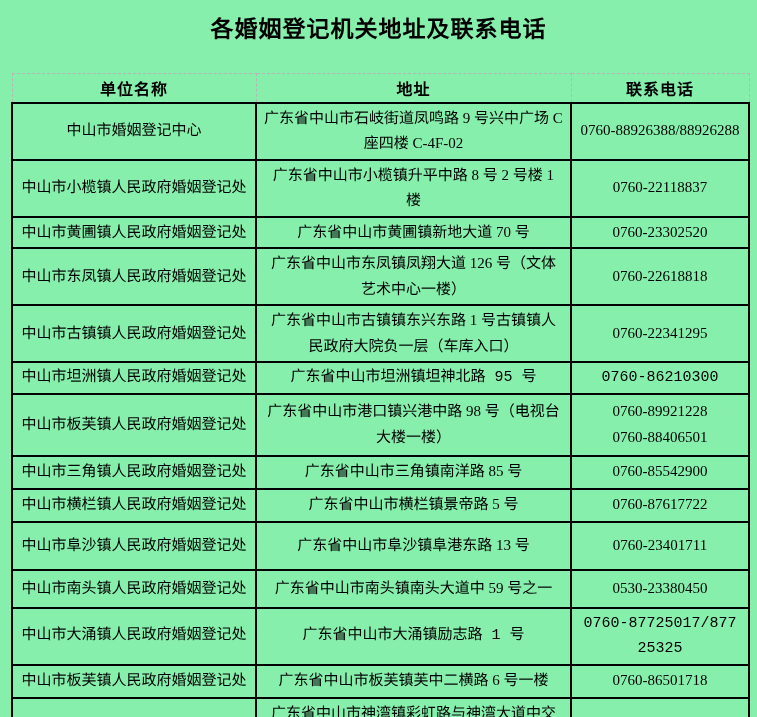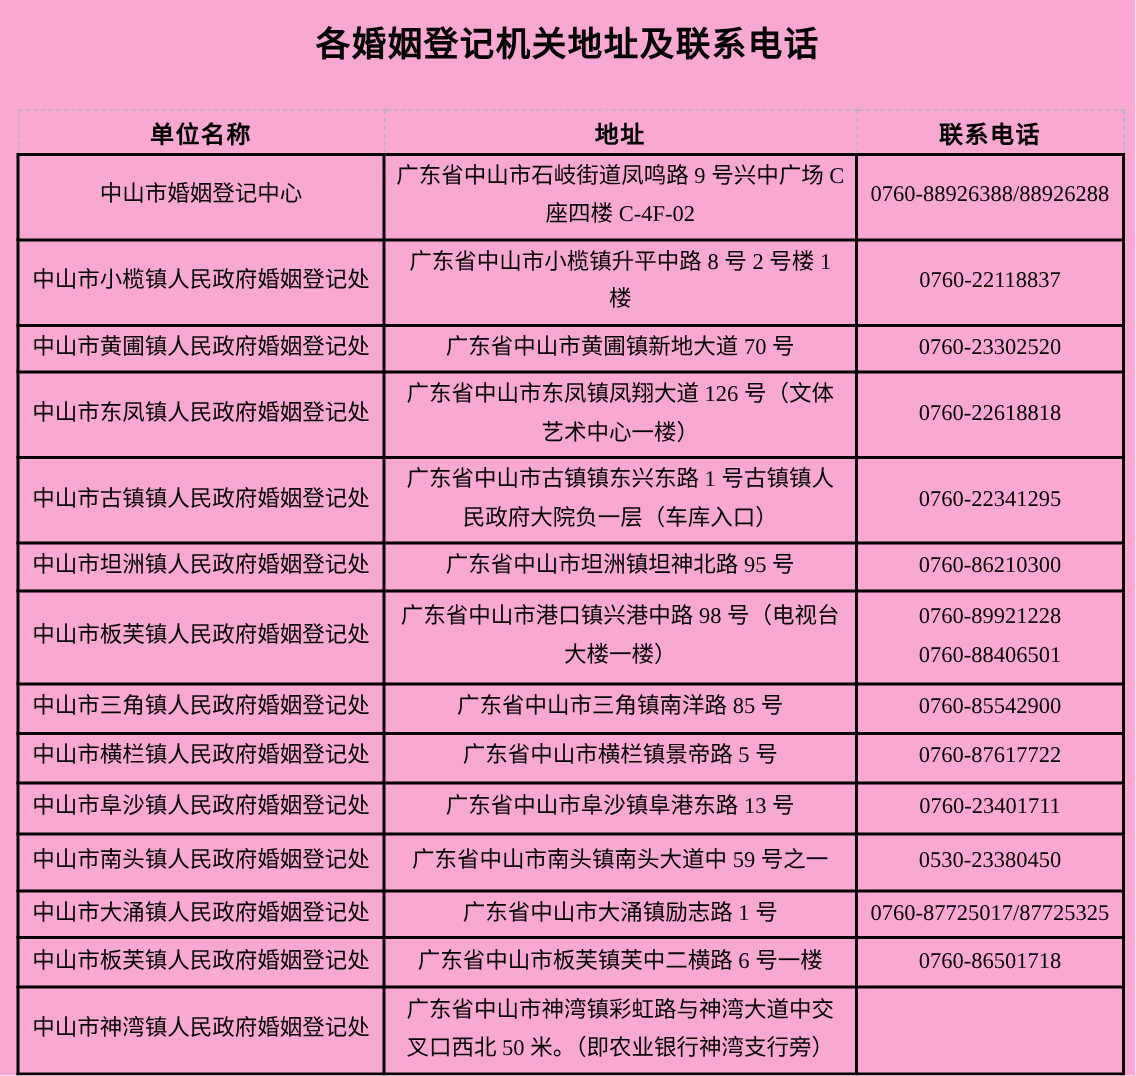--- a/index.html
+++ b/index.html
@@ -5,21 +5,21 @@
   html, body {
     margin: 0;
     padding: 0;
     background: #ffffff;
     color: #000000;
     font-family: "Liberation Serif", "DejaVu Serif", serif;
   }
   .page {
     width: 757px;
     height: 717px;
-    background: #f9a8d4;
+    background: #86efac;
     overflow: hidden;
     box-sizing: border-box;
   }
   .title {
     text-align: center;
     font-size: 23px;
     font-weight: bold;
     letter-spacing: 1px;
     padding-top: 16px;
     line-height: 1.2;
@@ -47,22 +47,22 @@
     text-align: center;
     vertical-align: middle;
     font-size: 15px;
     line-height: 1.7;
     padding: 2px 7px;
     box-sizing: border-box;
     word-break: break-all;
   }
   td.phone { font-size: 15px; letter-spacing: 0; }
   
-  .h28 { height: 28px; } .h30 { height: 30px; } .h33 { height: 33px; }
-  .h34 { height: 34px; } .h38 { height: 38px; } .h46 { height: 46px; }
+  .h28 { height: 28px; font-family: Liberation Mono, monospace; } .h30 { height: 30px; } .h33 { height: 33px; }
+  .h34 { height: 48px; } .h38 { height: 38px; } .h46 { height: 46px; }
   .h50 { height: 50px; } .h52 { height: 52px; } .h53 { height: 53px; }
   .h58 { height: 58px; } .h62 { height: 62px; }
 </style>
 </head>
 <body>
 
 <div class="page">
 
   <div class="title">各婚姻登记机关地址及联系电话</div>
 

